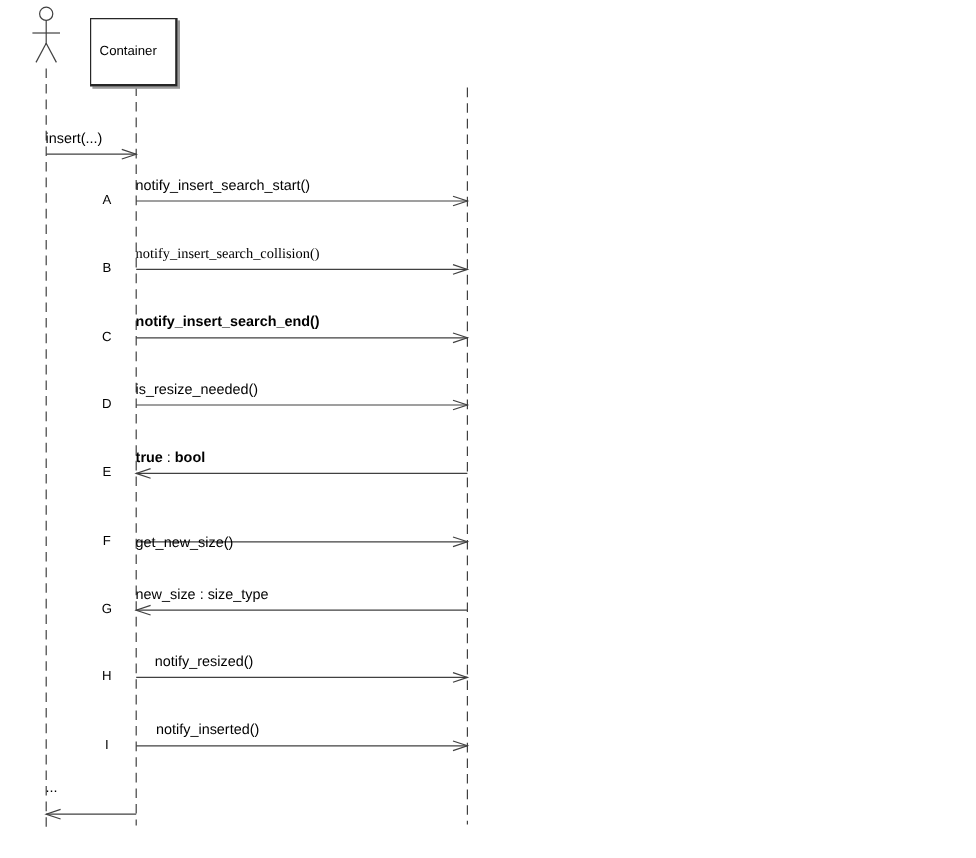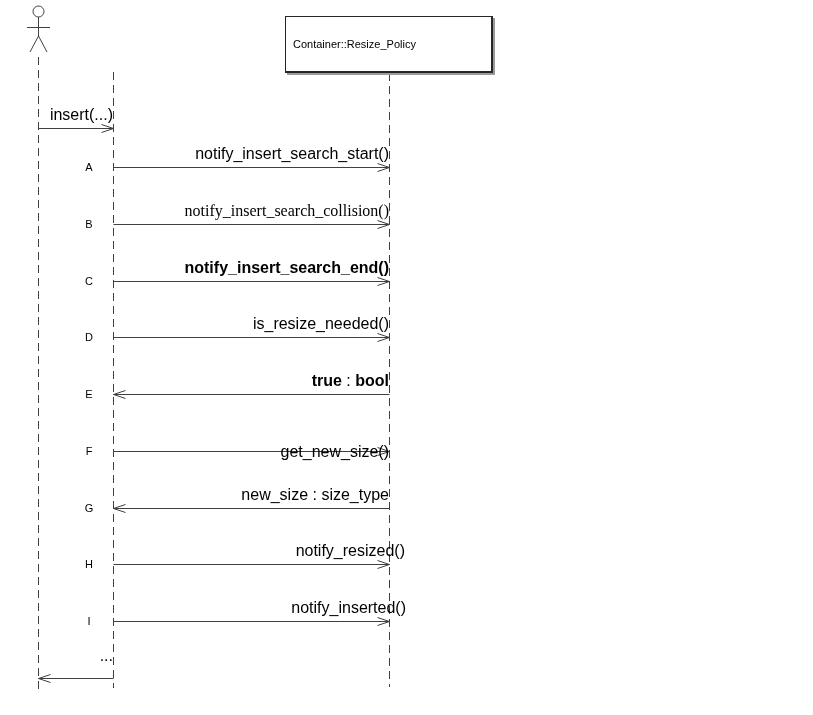--- a/index.html
+++ b/index.html
@@ -24,22 +24,22 @@
     box-shadow: 2px 2px 0 var(--boxs, #9b9b9b);
     display: flex;
     align-items: center;
     padding-left: 7px;
     font-size: 11px;
     color: var(--text, #000000);
     white-space: nowrap;
   }
   .msg-label {
     position: absolute;
-    text-align: right;
-    font-size: 16px;
+    text-align: left;
+    font-size: 12px;
     height: 16px;
     line-height: 16px;
     color: var(--text, #000000);
     white-space: nowrap;
   }
   .msg-letter {
     position: absolute;
     width: 30px;
     text-align: center;
     font-size: 11px;
@@ -92,22 +92,22 @@
         <polyline points="377.5,447.5 389.5,451.5 377.5,455.5" class="ln"></polyline>
         <line x1="113.5" x2="389.5" y1="508.5" y2="508.5" class="ln"></line>
         <polyline points="125.5,504.5 113.5,508.5 125.5,512.5" class="ln"></polyline>
         <line x1="113.5" x2="389.5" y1="564.5" y2="564.5" class="ln"></line>
         <polyline points="377.5,560.5 389.5,564.5 377.5,568.5" class="ln"></polyline>
         <line x1="113.5" x2="389.5" y1="621.5" y2="621.5" class="ln"></line>
         <polyline points="377.5,617.5 389.5,621.5 377.5,625.5" class="ln"></polyline>
       </g>
   </svg>
 
-  <div class="pbox" style="left:285px; top:16px; width:208px; height:57px;">
-    <span>Container::Resize_Policy</span>
+  <div class="pbox" style="left:75px; top:15px; width:73px; height:57px;">
+    <span>Container</span>
   </div>
 
   <div class="msg-label" style="left:38px; width:75px; top:107px;">insert(...)</div>
   <div class="msg-label" style="left:38px; width:75px; top:648px;">...</div>
 
   <div id="messages-layer">
       <div class="msg-label" style="left: 113px; width: 276px; top: 146px;"><span>notify_insert_search_start()</span></div>
       <div class="msg-letter" style="left: 74px; top: 159px;">A</div>
       <div class="msg-label" style="left: 113px; width: 276px; top: 203px; font-family: Liberation Serif, serif;"><span>notify_insert_search_collision()</span></div>
       <div class="msg-letter" style="left: 74px; top: 216px;">B</div>

